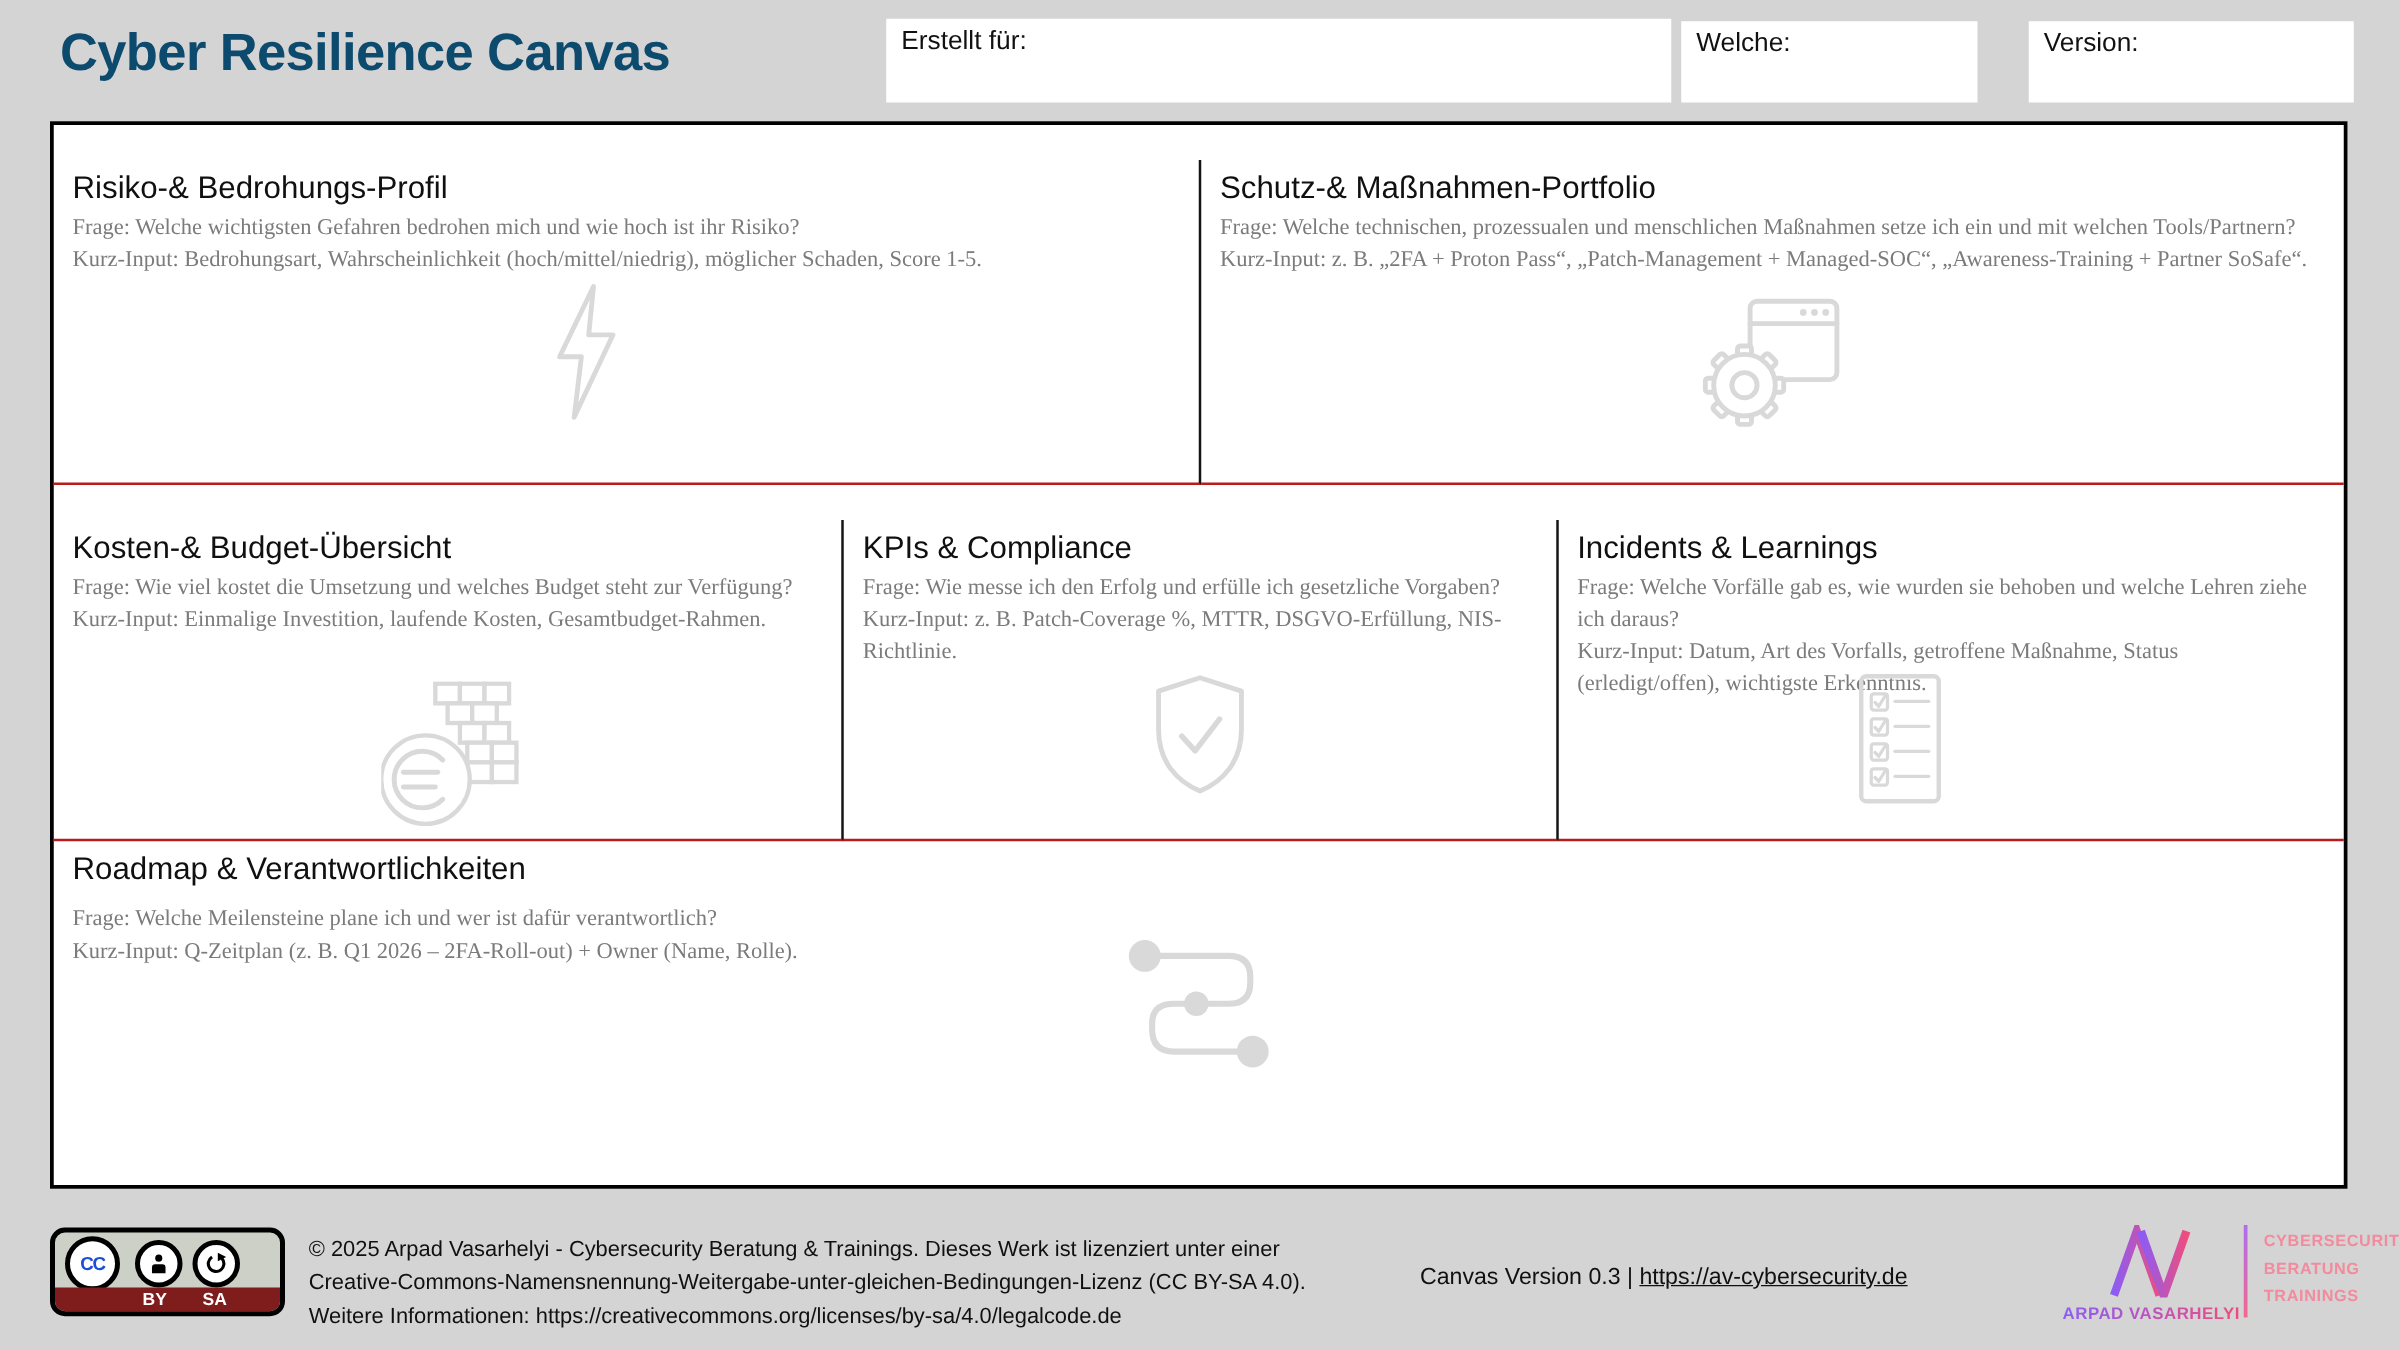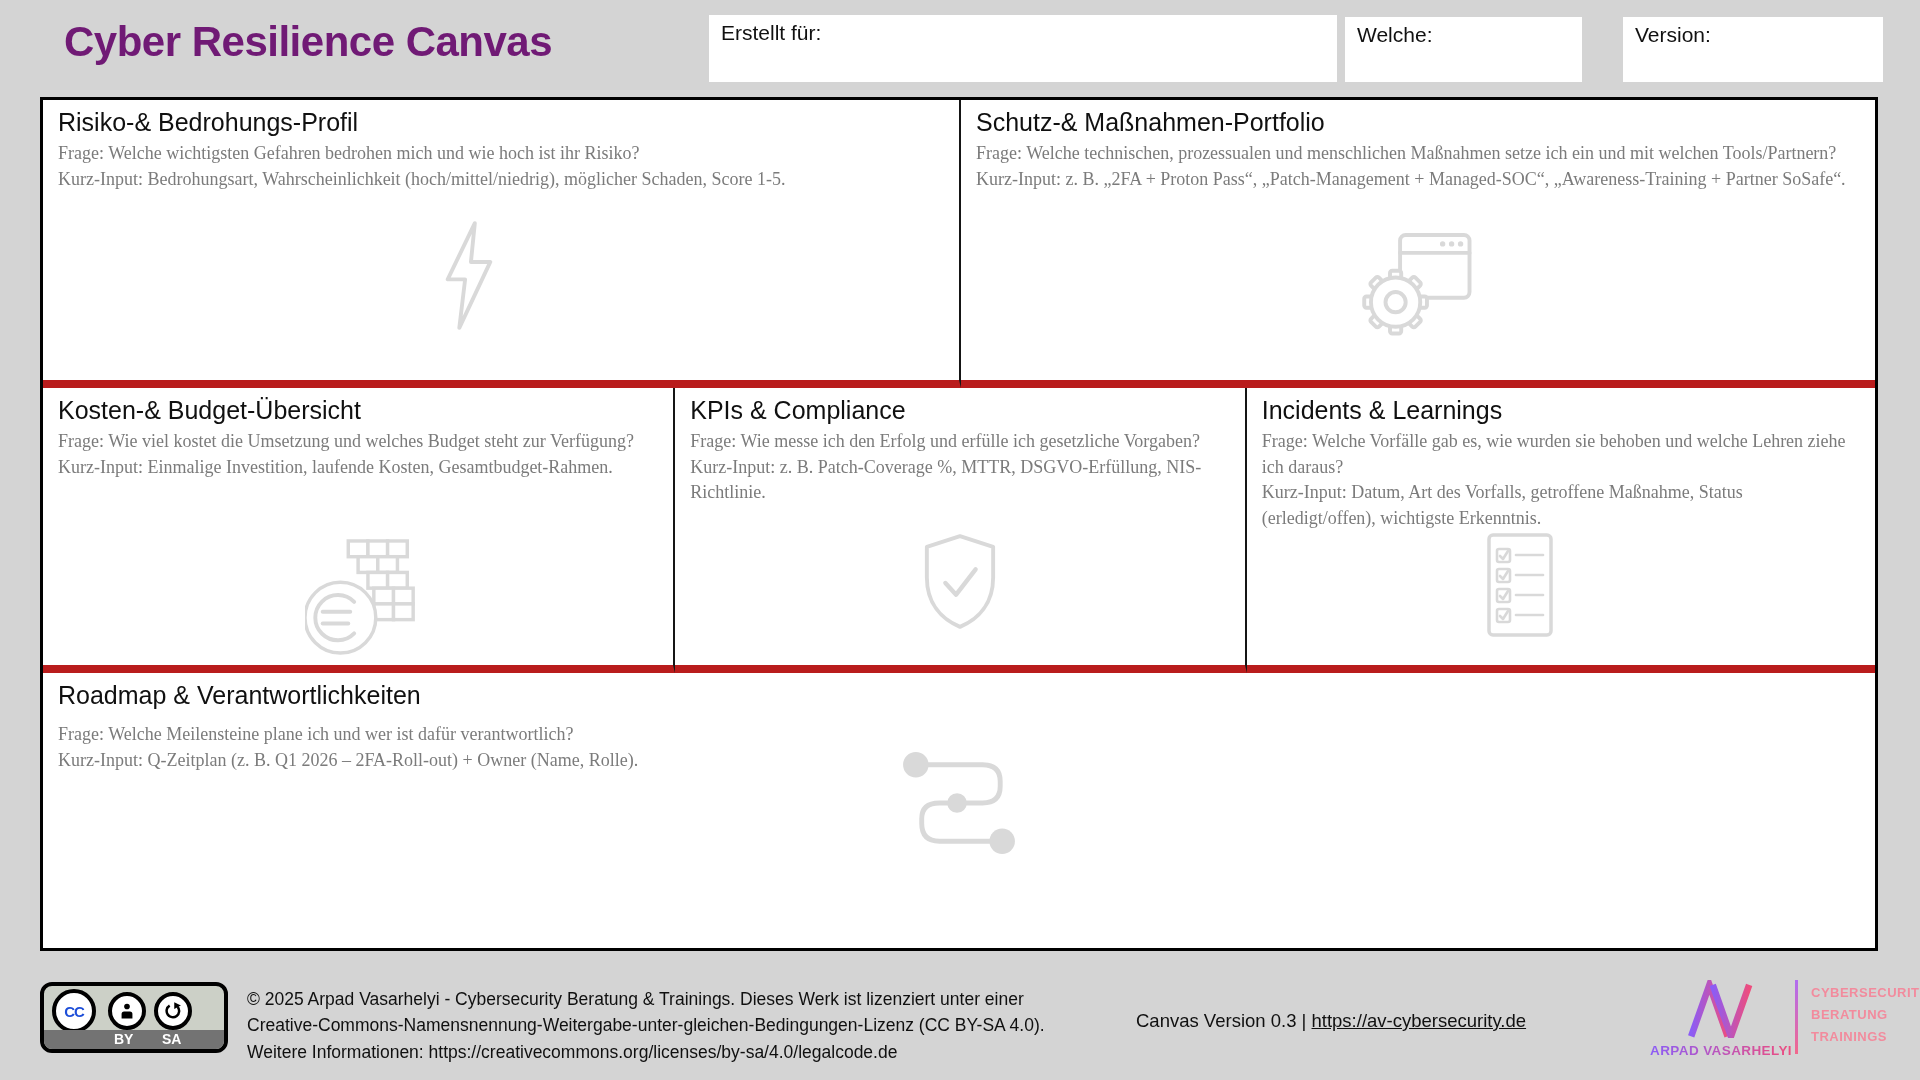--- a/index.html
+++ b/index.html
@@ -1,34 +1,34 @@
 <!DOCTYPE html>
 <html><head>
 <meta charset="utf-8">
 <style>
   html,body{margin:0;padding:0;}
   body{width:1920px;height:1080px;background:#d4d4d4;font-family:"Liberation Sans",sans-serif;}
   .screen{position:relative;width:1920px;height:1080px;overflow:hidden;background:#d4d4d4;}
 
   
-  .page-title{position:absolute;left:64px;top:18px;font-size:42px;font-weight:800;color:#701a75;letter-spacing:-0.5px;}
+  .page-title{position:absolute;left:48px;top:18px;font-size:42px;font-weight:800;color:#0c4a6e;letter-spacing:-0.5px;}
   .hdr-field{position:absolute;background:#fff;box-sizing:border-box;padding:6px 12px;font-size:21px;color:#111;}
   #field-erstellt{left:676px;top:15px;width:628px;height:67px;margin-left:33px;}
   #field-datum{left:1345px;top:17px;width:237px;height:65px;}
   #field-version{left:1623px;top:17px;width:260px;height:65px;}
 
   
   .canvas{position:absolute;left:40px;top:97px;width:1838px;height:854px;background:#fff;border:3px solid #000;box-sizing:border-box;}
   .row{display:flex;}
   .row1{height:288px;}
   .row2{height:285px;}
   .row3{height:275px;}
   .cell{position:relative;box-sizing:border-box;padding:8px 15px 0 15px;}
   .b-r{border-right:2px solid #151515;}
-  .b-b{border-bottom:8px solid #b91c1c;}
+  .b-b{border-bottom:2px solid #b91c1c;margin-top:28px;}
   .c-r1-1{width:918px;} .c-r1-2{width:914px;}
   .c-r2-1{width:635px;} .c-r2-2{width:574px;} .c-r2-3{width:631px;}
   .c-r3-1{width:1832px;}
   .cell-title{font-size:25px;font-weight:400;color:#101010;margin:0 0 4px 0;}
   .cell-roadmap .cell-title{margin-bottom:12px;}
   .cell-text{font-size:18px;color:#7b7b7b;line-height:1.42;font-family:Liberation Serif, serif;}
 
   
   .cell-icon{position:absolute;}
   .icn-bolt{left:46.5%;bottom:48px;transform:translateX(-50%);}
@@ -41,21 +41,21 @@
   .icon-fill{fill:#d9d9d9;}
   .icon-white{fill:#fff;stroke:#d9d9d9;}
 
   
   .cc-badge{position:absolute;left:40px;top:982px;width:188px;height:71px;border:4px solid #000;border-radius:12px;background:#ccd0c7;box-sizing:border-box;overflow:hidden;}
   .cc-circles{position:absolute;left:0;top:0;right:0;height:48px;}
   .cc-circle{position:absolute;border:4px solid #000;border-radius:50%;background:#fff;box-sizing:border-box;display:flex;align-items:center;justify-content:center;}
   .cc-c1{left:8px;top:3px;width:44px;height:44px;font-size:15px;font-weight:bold;color:#1d4ed8;letter-spacing:-1px;}
   .cc-c2{left:64px;top:6px;width:38px;height:38px;}
   .cc-c3{left:110px;top:6px;width:38px;height:38px;}
-  .cc-strip{position:absolute;left:0;right:0;bottom:0;height:19px;background:#737373;color:#fff;font-weight:bold;font-size:14px;}
+  .cc-strip{position:absolute;left:0;right:0;bottom:0;height:19px;background:#7f1d1d;color:#fff;font-weight:bold;font-size:14px;}
   .cc-by{position:absolute;left:70px;top:1px;}
   .cc-sa{position:absolute;left:118px;top:1px;}
   .license{position:absolute;left:247px;top:986px;font-size:17.5px;color:#101010;line-height:1.5;}
   .license span{display:block;}
   .version-line{position:absolute;left:1136px;top:1010px;font-size:18.5px;color:#101010;}
   .version-link{text-decoration:underline;color:#101010;cursor:pointer;}
 
   .logo{position:absolute;left:1660px;top:980px;display:flex;align-items:flex-start;gap:13px;}
   .logo-left{display:flex;flex-direction:column;align-items:center;width:122px;}
   .logo-name{margin-top:5px;font-size:13.5px;font-weight:bold;letter-spacing:0.4px;background:linear-gradient(90deg,#8b5cf6,#ee4d7e);-webkit-background-clip:text;background-clip:text;color:transparent;white-space:nowrap;}

